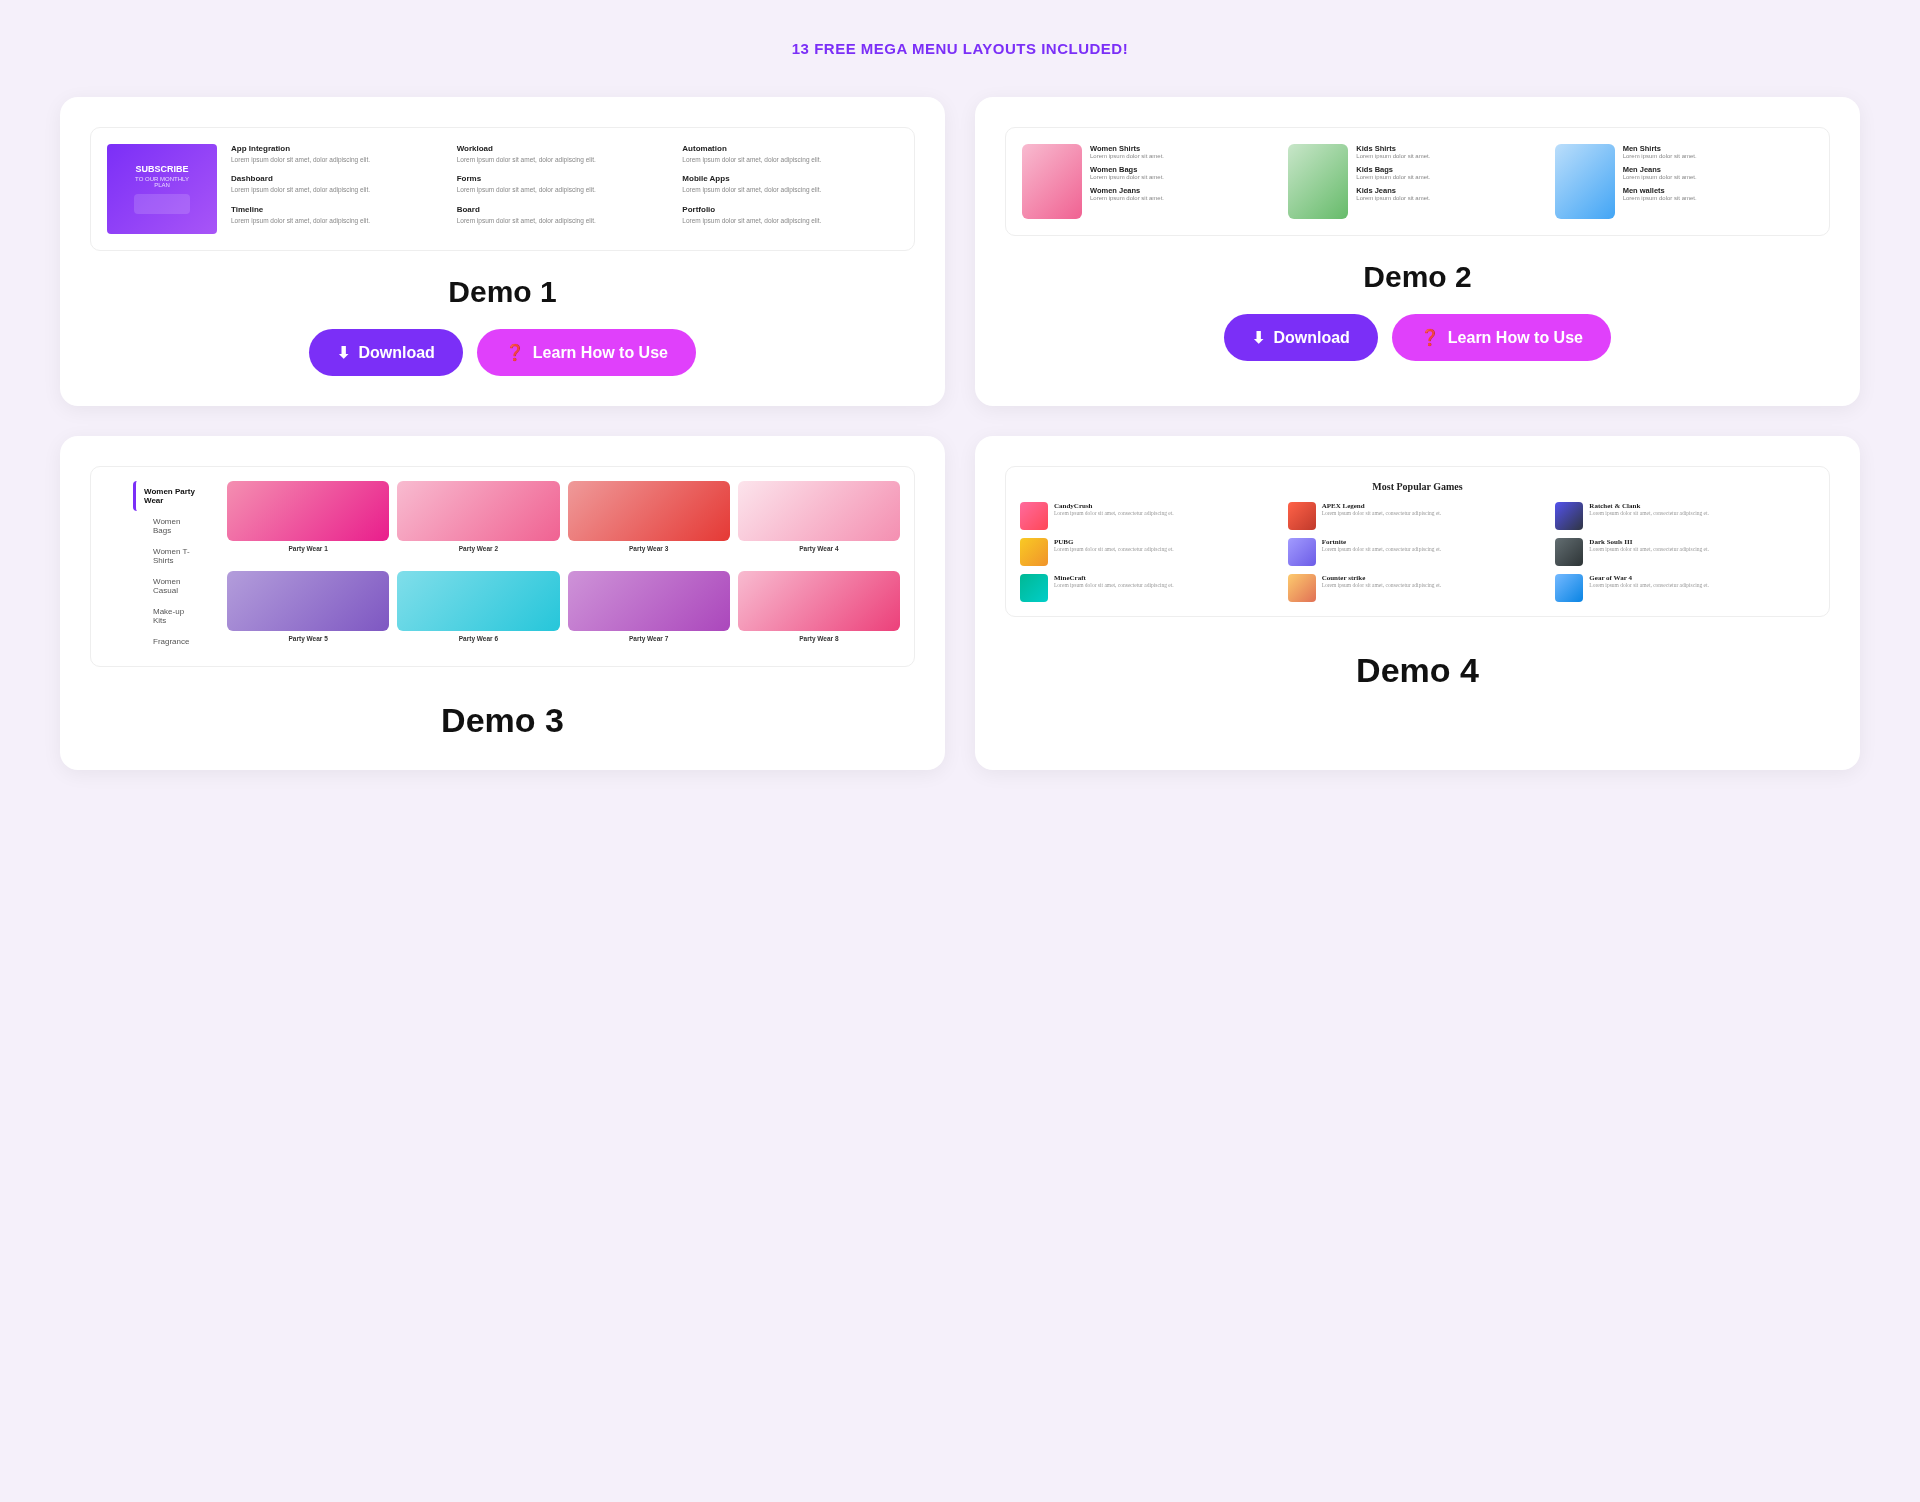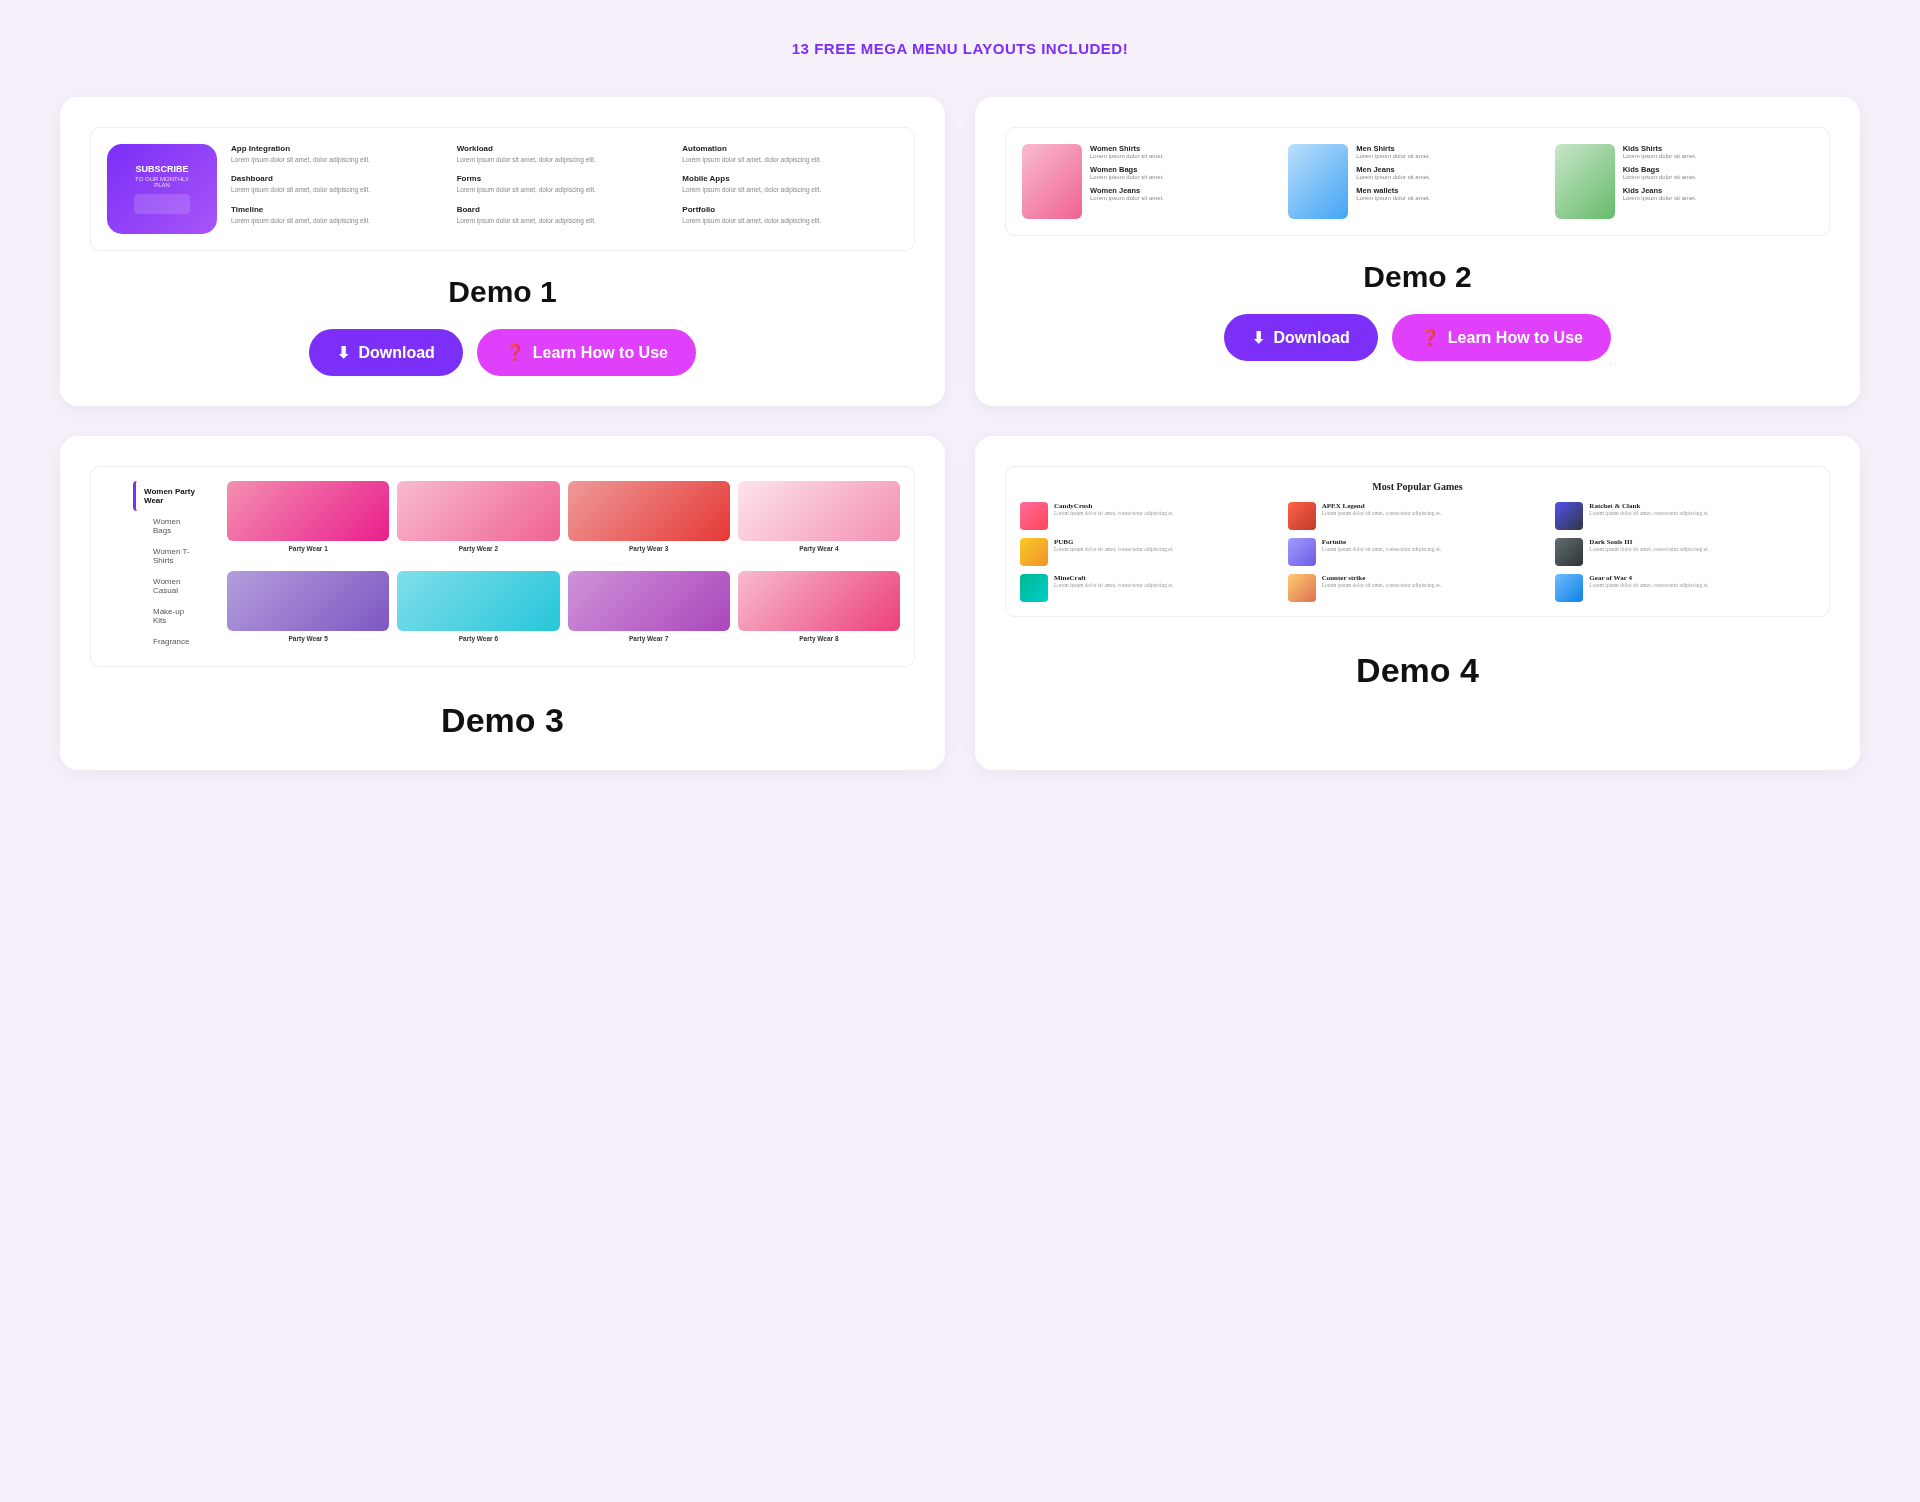--- a/index.html
+++ b/index.html
@@ -61,21 +61,21 @@
 
     
     .demo1-content {
       display: flex;
       padding: 16px;
       gap: 14px;
       align-items: flex-start;
     }
     .demo1-image-block {
       background: linear-gradient(135deg, #7b2ff7, #a855f7);
-      border-radius: 15px;
+      border-radius: 4px;
       width: 110px;
       height: 90px;
       flex-shrink: 0;
       display: flex;
       flex-direction: column;
       align-items: center;
       justify-content: center;
       color: #fff;
       font-size: 9px;
       font-weight: 700;
@@ -413,52 +413,52 @@
               <div class="demo2-item">
                 <h4>Women Jeans</h4>
                 <p>Lorem ipsum dolor sit amet.</p>
               </div>
             </div>
           </div>
         </div>
 
         <div class="demo2-col">
           <div class="demo2-col-header">
+            <div class="demo2-img demo2-img-kids"></div>
+            <div class="demo2-items">
+              <div class="demo2-item">
+                <h4>Kids Shirts</h4>
+                <p>Lorem ipsum dolor sit amet.</p>
+              </div>
+              <div class="demo2-item">
+                <h4>Kids Bags</h4>
+                <p>Lorem ipsum dolor sit amet.</p>
+              </div>
+              <div class="demo2-item">
+                <h4>Kids Jeans</h4>
+                <p>Lorem ipsum dolor sit amet.</p>
+              </div>
+            </div>
+          </div>
+        </div>
+
+        <div class="demo2-col">
+          <div class="demo2-col-header">
             <div class="demo2-img demo2-img-men"></div>
             <div class="demo2-items">
               <div class="demo2-item">
                 <h4>Men Shirts</h4>
                 <p>Lorem ipsum dolor sit amet.</p>
               </div>
               <div class="demo2-item">
                 <h4>Men Jeans</h4>
                 <p>Lorem ipsum dolor sit amet.</p>
               </div>
               <div class="demo2-item">
                 <h4>Men wallets</h4>
-                <p>Lorem ipsum dolor sit amet.</p>
-              </div>
-            </div>
-          </div>
-        </div>
-
-        <div class="demo2-col">
-          <div class="demo2-col-header">
-            <div class="demo2-img demo2-img-kids"></div>
-            <div class="demo2-items">
-              <div class="demo2-item">
-                <h4>Kids Shirts</h4>
-                <p>Lorem ipsum dolor sit amet.</p>
-              </div>
-              <div class="demo2-item">
-                <h4>Kids Bags</h4>
-                <p>Lorem ipsum dolor sit amet.</p>
-              </div>
-              <div class="demo2-item">
-                <h4>Kids Jeans</h4>
                 <p>Lorem ipsum dolor sit amet.</p>
               </div>
             </div>
           </div>
         </div>
       </div>
     </div>
     <div class="demo-title">Demo 2</div>
     <div class="btn-row">
       <button class="btn-download">

